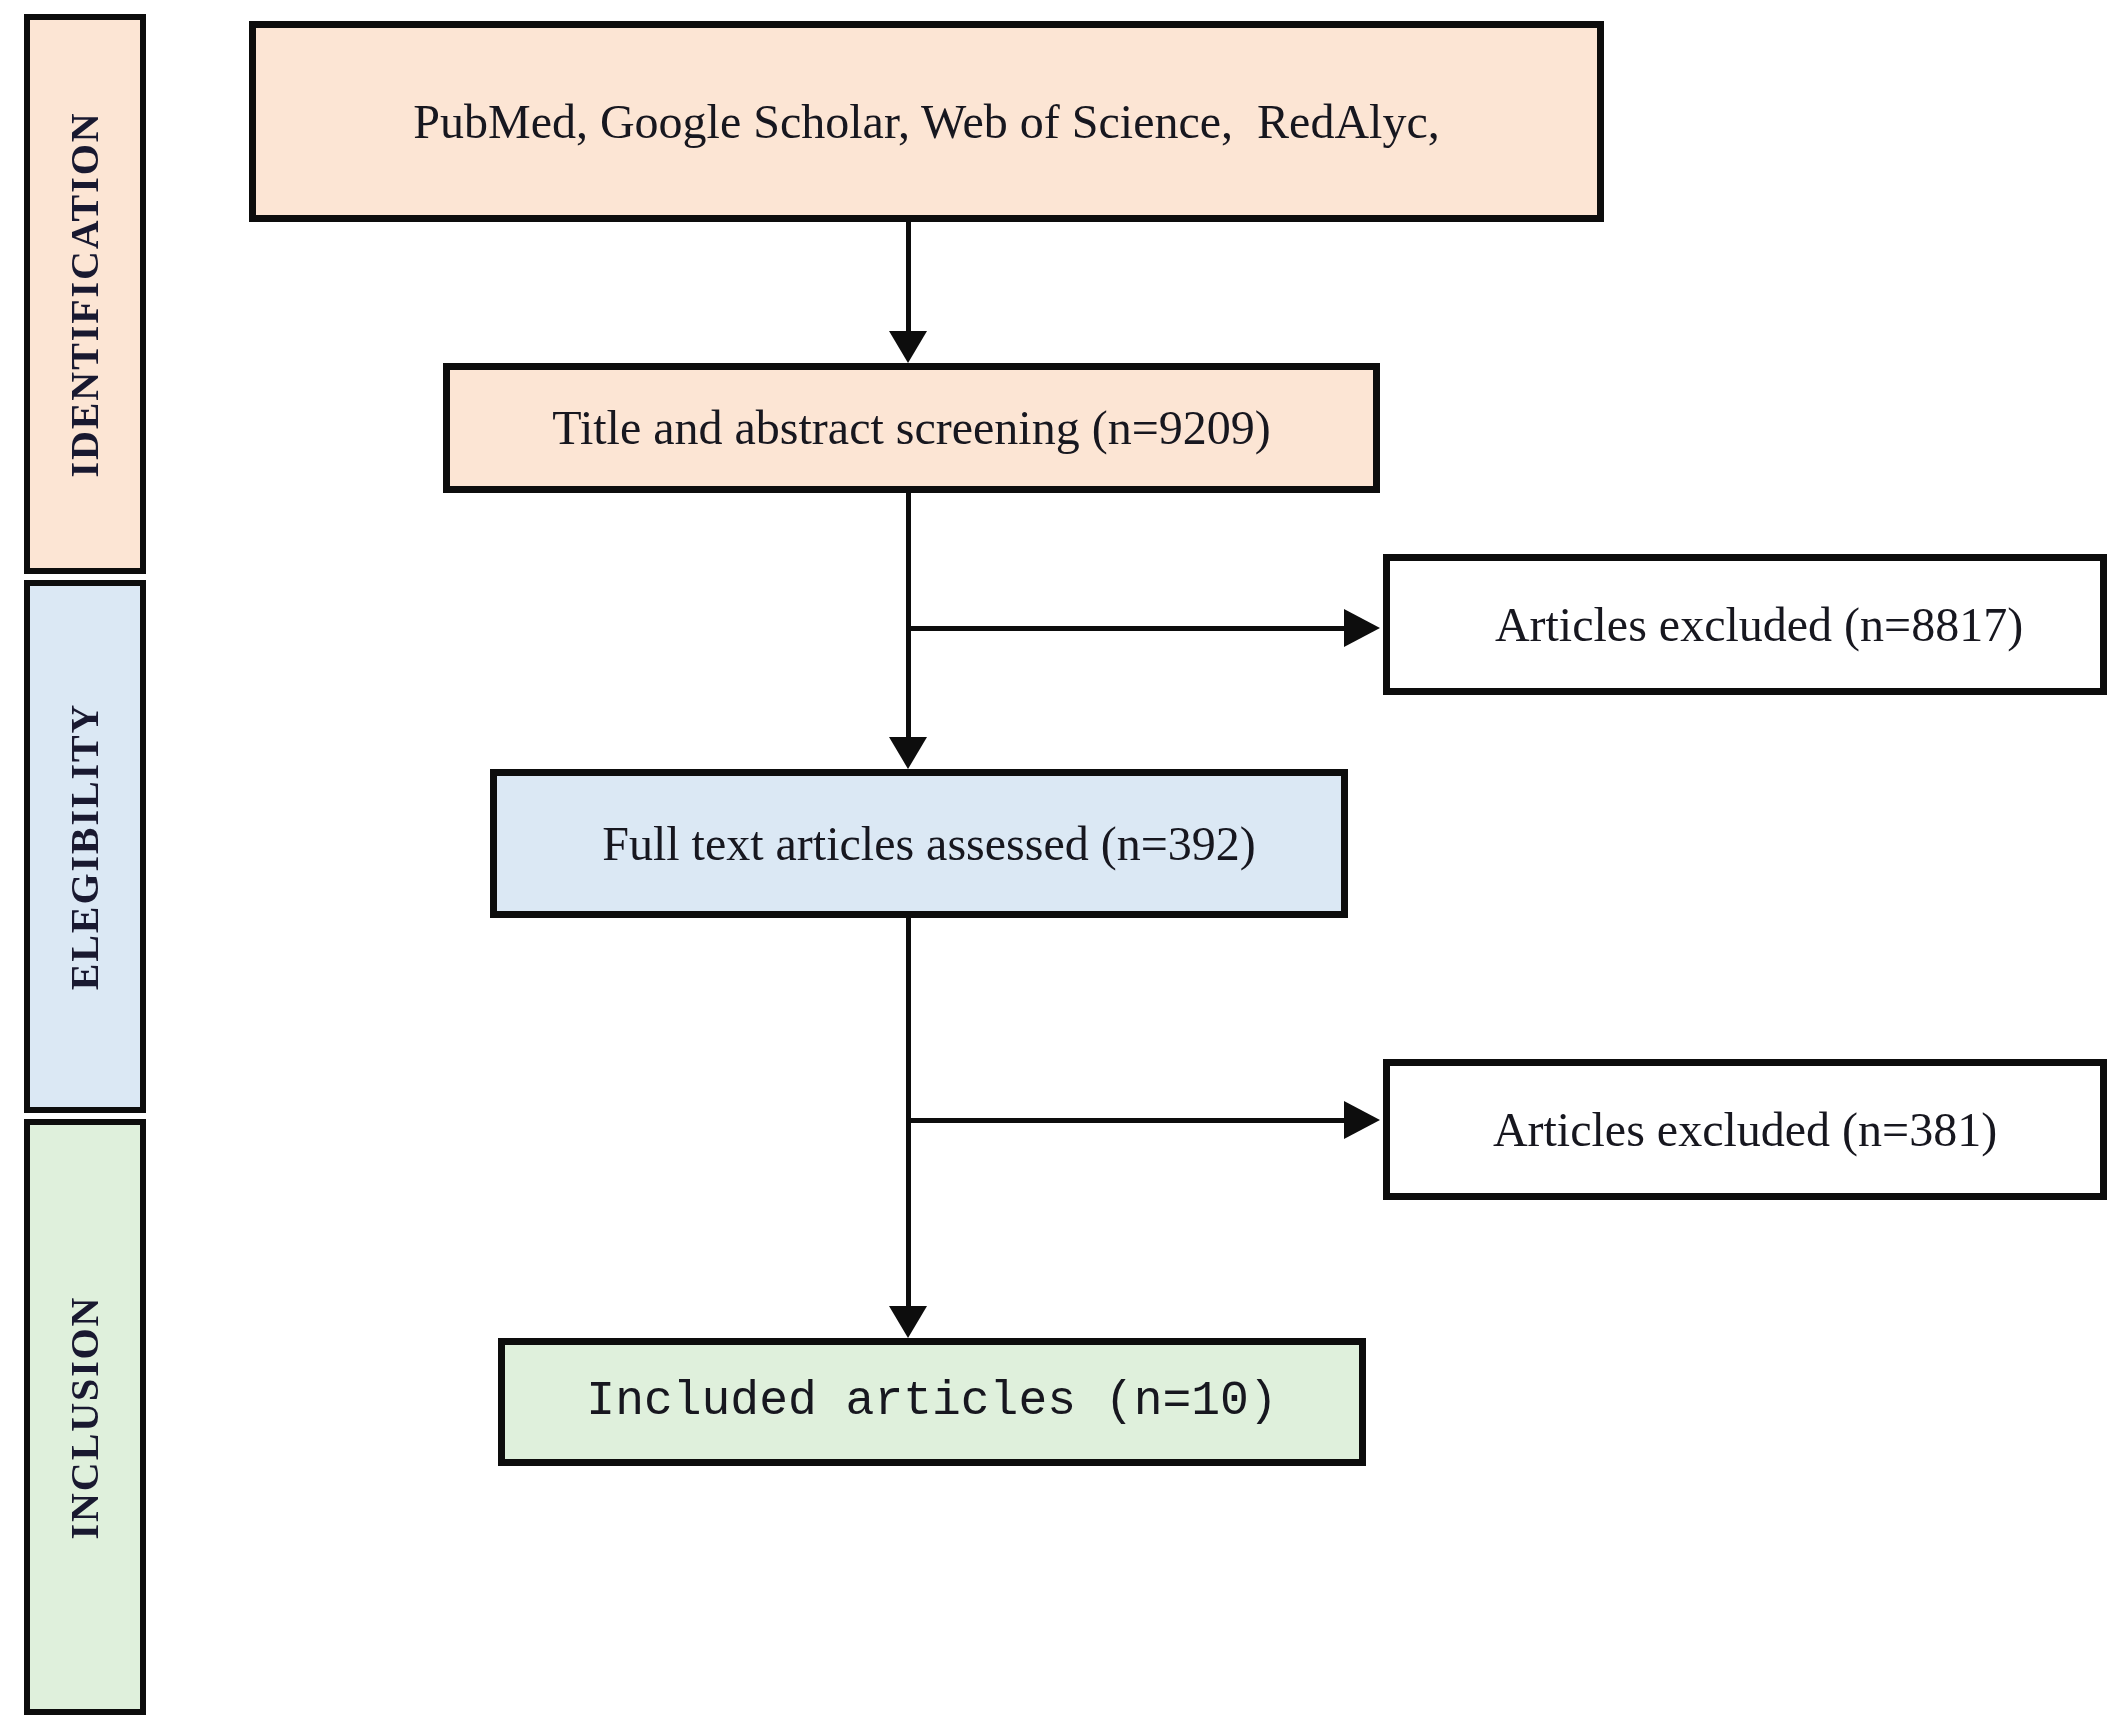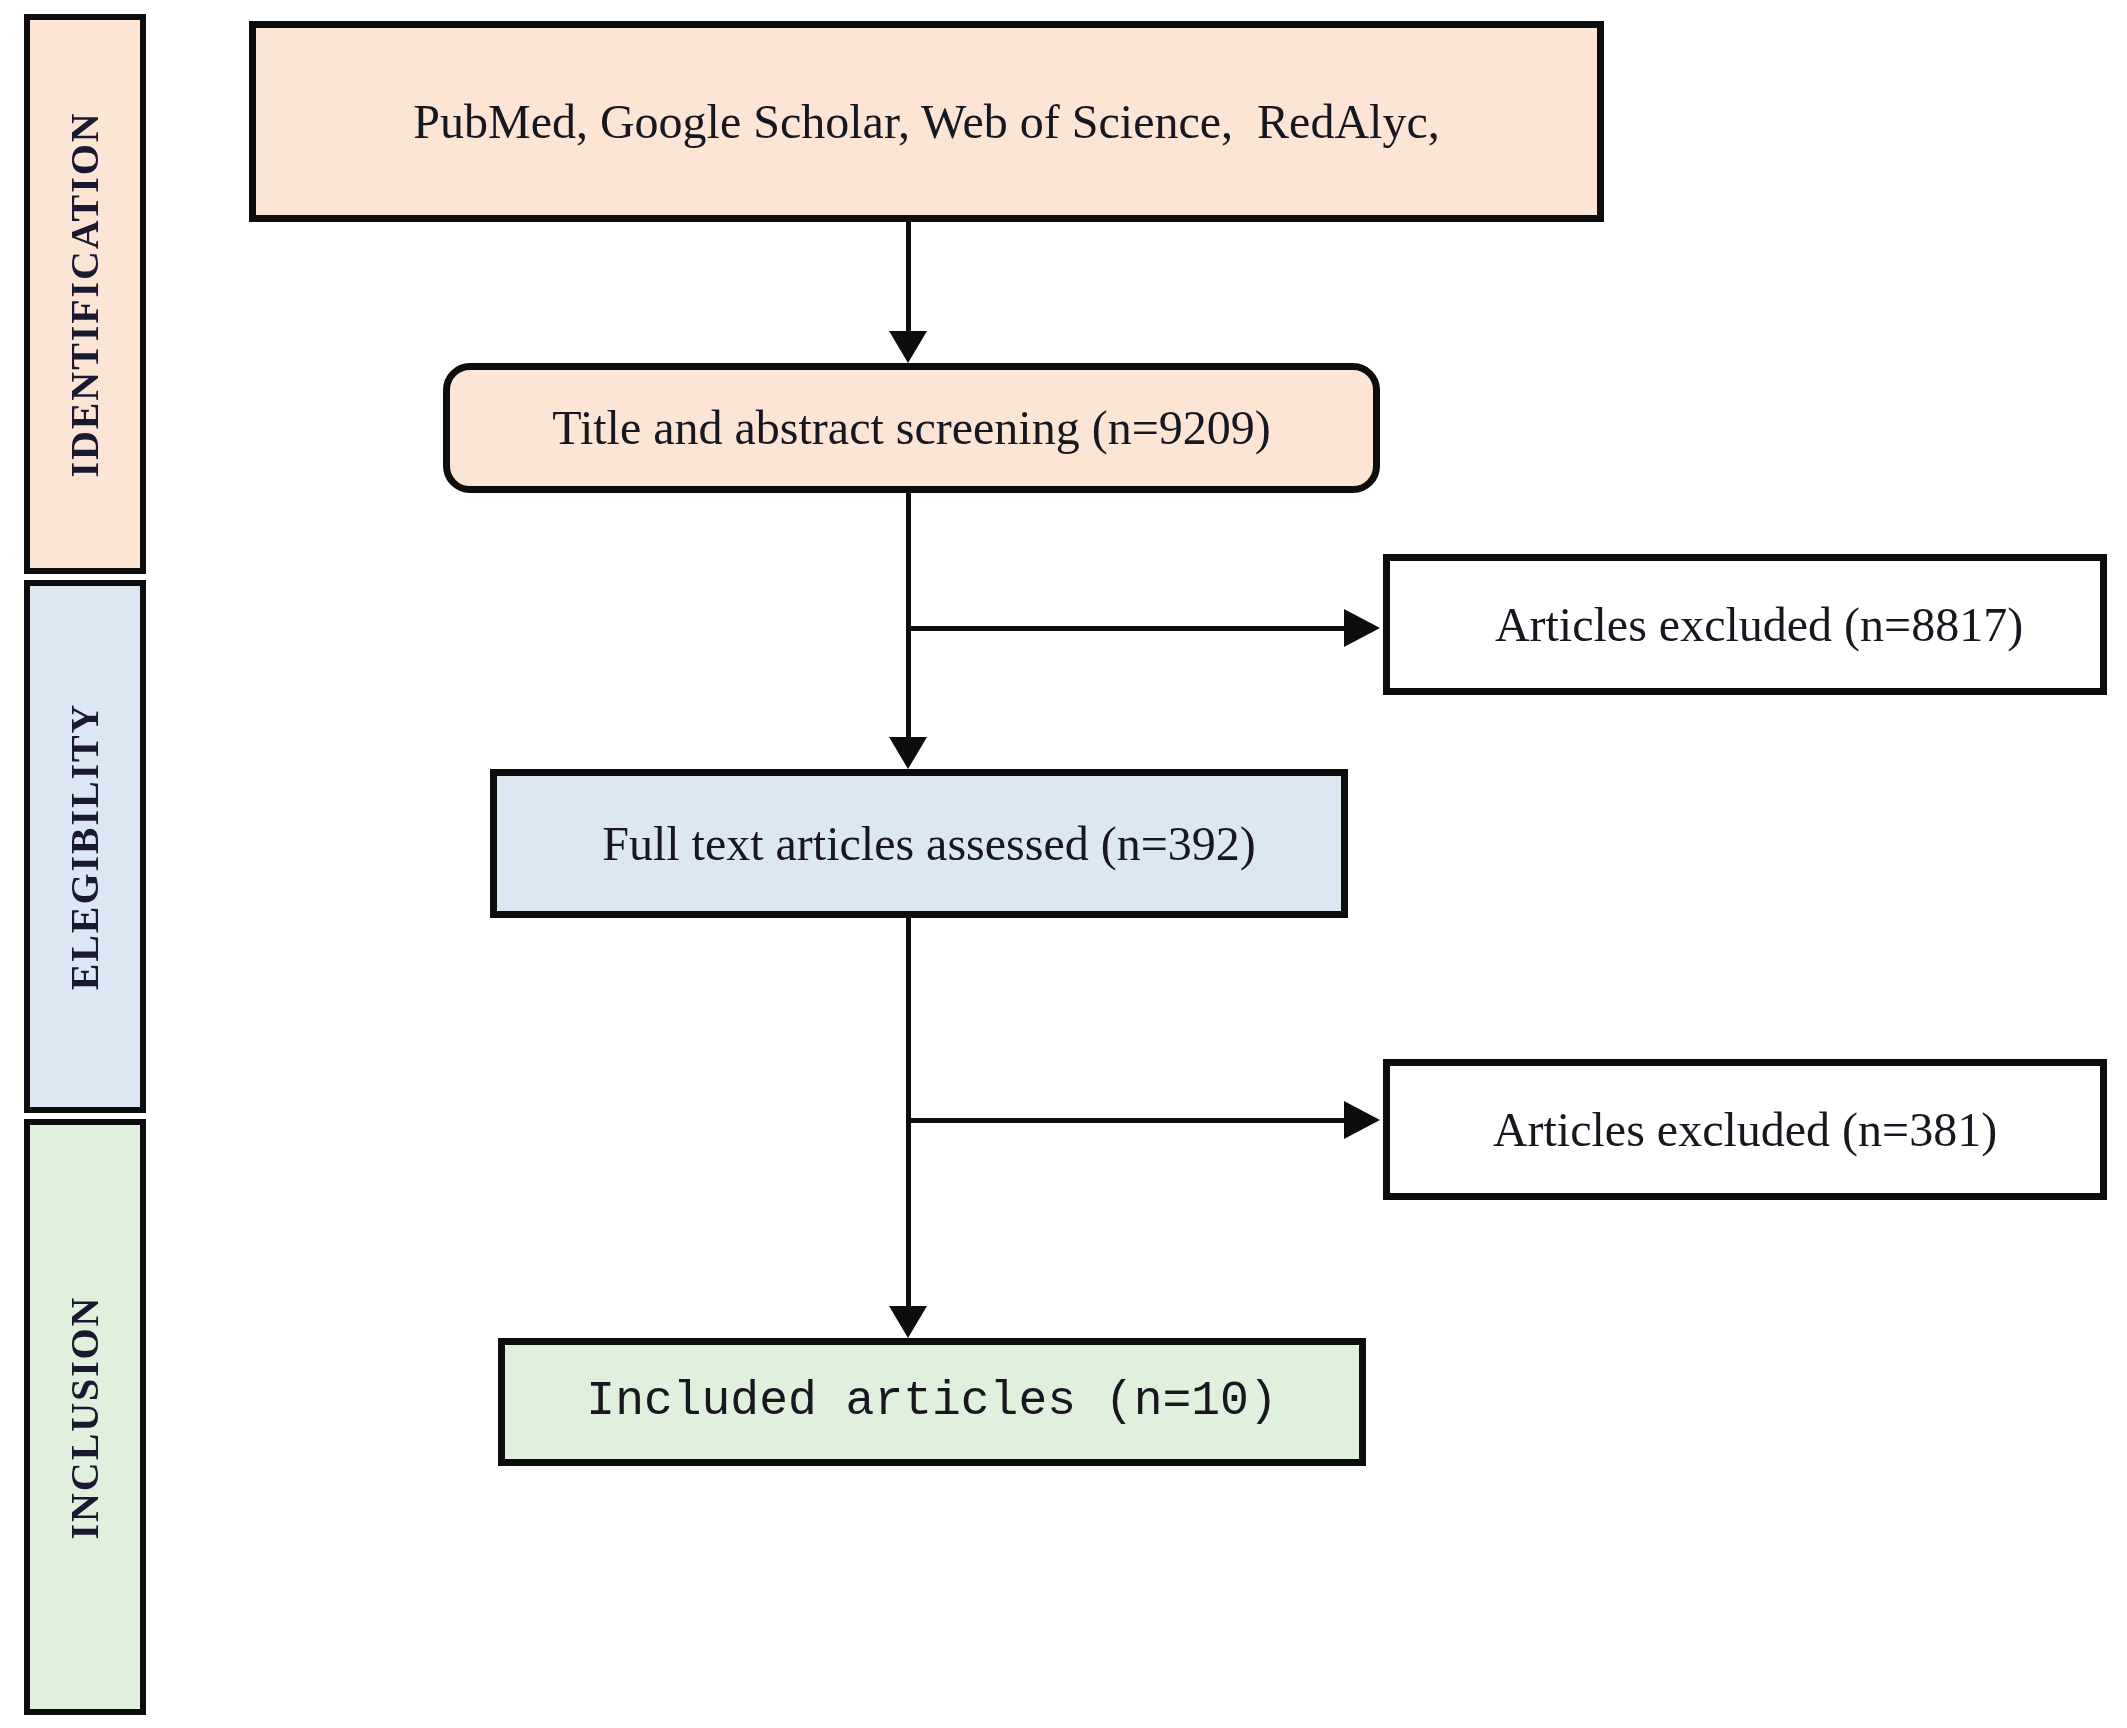--- a/index.html
+++ b/index.html
@@ -48,21 +48,21 @@
     display: flex;
     flex-direction: column;
     align-items: center;
     justify-content: center;
     text-align: left;
     font-size: 48px;
     line-height: 1.2;
   }
   .fbox .line { white-space: pre; }
   #box-sources   { left: 249px;  top: 21px;   width: 1355px; height: 201px; line-height: 69px; }
-  #box-screening { left: 443px;  top: 363px;  width: 937px;  height: 130px; border-radius: 27px; }
+  #box-screening { left: 443px;  top: 363px;  width: 937px;  height: 130px; }
   #box-excluded-screening { left: 1383px; top: 554px;  width: 724px; height: 141px; background: #ffffff; padding-left: 28px; }
   #box-fulltext  { left: 490px;  top: 769px;  width: 858px;  height: 149px; }
   #box-excluded-fulltext  { left: 1383px; top: 1051px; width: 724px; height: 141px; background: #ffffff; margin-top: 8px; }
   #box-included  { left: 498px;  top: 1338px; width: 868px;  height: 128px; }
 
   
   .vline {
     position: absolute;
     width: 4.8px;
     background: #0d0d0d;

